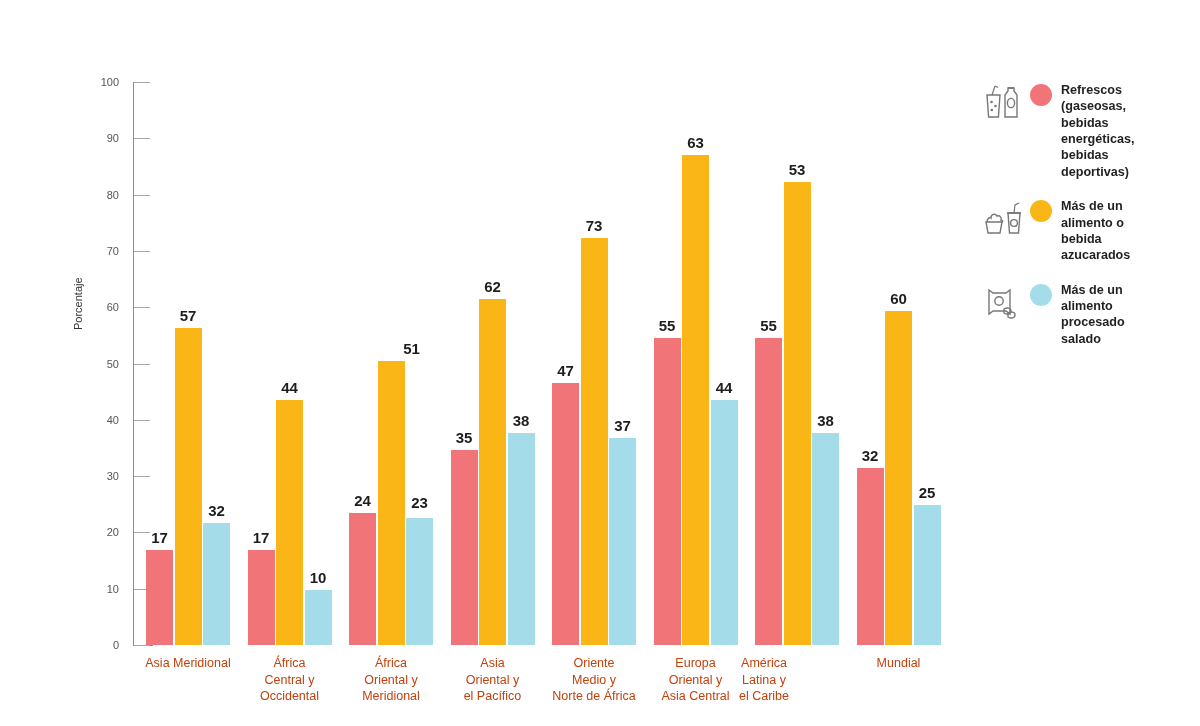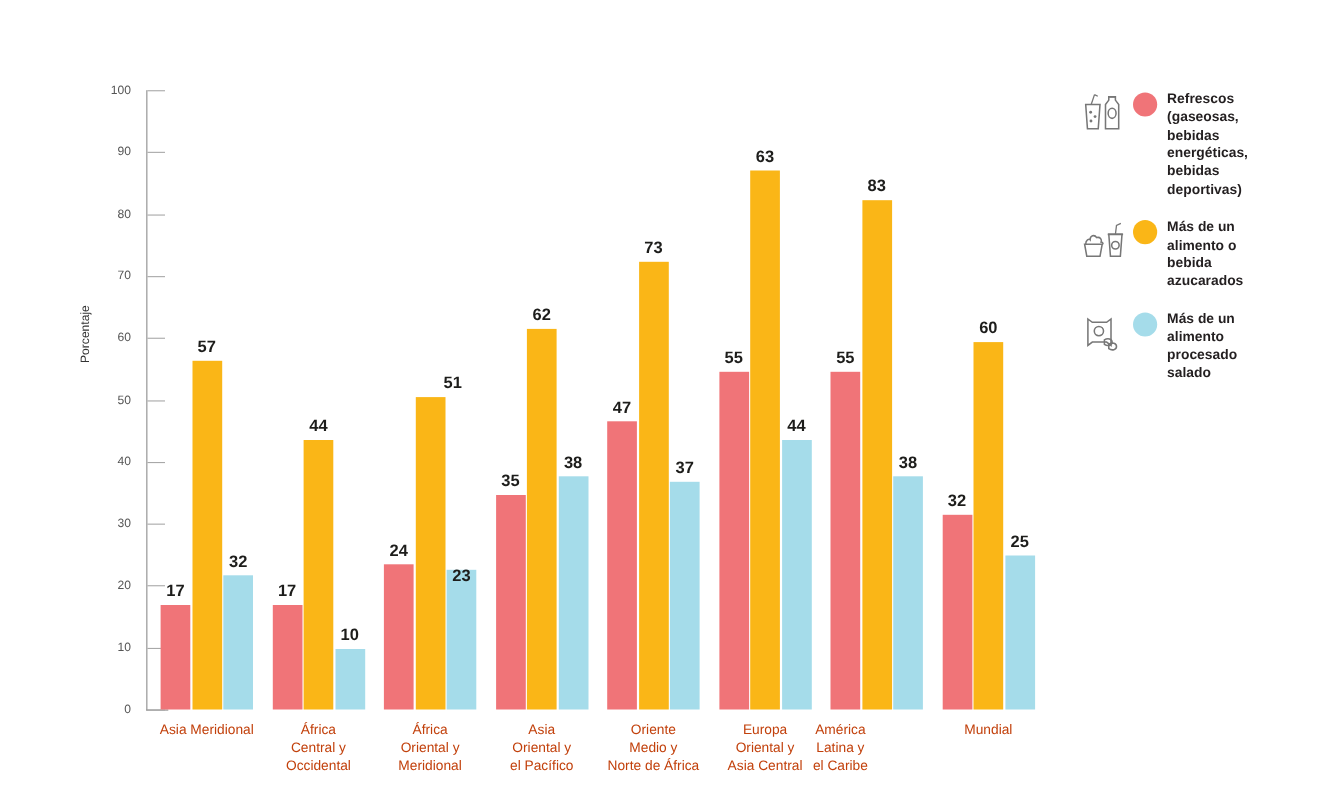--- a/index.html
+++ b/index.html
@@ -172,21 +172,21 @@
       <div class="bar-value" style="left: 238.5px; width: 45px; top: 530.416px;">17</div>
       <div class="bar" style="left: 276px; width: 27px; height: 244.905px; background: rgb(250, 182, 23);"></div>
       <div class="bar-value" style="left: 267px; width: 45px; top: 380.095px;">44</div>
       <div class="bar" style="left: 304.5px; width: 27px; height: 55.174px; background: rgb(165, 220, 234);"></div>
       <div class="bar-value" style="left: 295.5px; width: 45px; top: 569.826px;">10</div>
       <div class="bar" style="left: 349px; width: 27px; height: 132.305px; background: rgb(240, 116, 120);"></div>
       <div class="bar-value" style="left: 340px; width: 45px; top: 492.695px;">24</div>
       <div class="bar" style="left: 377.5px; width: 27px; height: 284.315px; background: rgb(250, 182, 23);"></div>
       <div class="bar-value" style="left: 389px; width: 45px; top: 340.685px;">51</div>
       <div class="bar" style="left: 406px; width: 27px; height: 127.238px; background: rgb(165, 220, 234);"></div>
-      <div class="bar-value" style="left: 397px; width: 45px; top: 516px;">23</div>
+      <div class="bar-value" style="left: 397px; width: 45px; top: 495px;">23</div>
       <div class="bar" style="left: 450.5px; width: 27px; height: 195.361px; background: rgb(240, 116, 120);"></div>
       <div class="bar-value" style="left: 441.5px; width: 45px; top: 429.639px;">35</div>
       <div class="bar" style="left: 479px; width: 27px; height: 346.245px; background: rgb(250, 182, 23);"></div>
       <div class="bar-value" style="left: 470px; width: 45px; top: 278.755px;">62</div>
       <div class="bar" style="left: 507.5px; width: 27px; height: 212.251px; background: rgb(165, 220, 234);"></div>
       <div class="bar-value" style="left: 498.5px; width: 45px; top: 412.749px;">38</div>
       <div class="bar" style="left: 552px; width: 27px; height: 262.358px; background: rgb(240, 116, 120);"></div>
       <div class="bar-value" style="left: 543px; width: 45px; top: 362.642px;">47</div>
       <div class="bar" style="left: 580.5px; width: 27px; height: 407.049px; background: rgb(250, 182, 23);"></div>
       <div class="bar-value" style="left: 571.5px; width: 45px; top: 217.951px;">73</div>
@@ -194,21 +194,21 @@
       <div class="bar-value" style="left: 600px; width: 45px; top: 418.379px;">37</div>
       <div class="bar" style="left: 653.5px; width: 27px; height: 307.398px; background: rgb(240, 116, 120);"></div>
       <div class="bar-value" style="left: 644.5px; width: 45px; top: 317.602px;">55</div>
       <div class="bar" style="left: 682px; width: 27px; height: 490.373px; background: rgb(250, 182, 23);"></div>
       <div class="bar-value" style="left: 673px; width: 45px; top: 134.627px;">63</div>
       <div class="bar" style="left: 710.5px; width: 27px; height: 244.905px; background: rgb(165, 220, 234);"></div>
       <div class="bar-value" style="left: 701.5px; width: 45px; top: 380.095px;">44</div>
       <div class="bar" style="left: 755px; width: 27px; height: 307.398px; background: rgb(240, 116, 120);"></div>
       <div class="bar-value" style="left: 746px; width: 45px; top: 317.602px;">55</div>
       <div class="bar" style="left: 783.5px; width: 27px; height: 462.786px; background: rgb(250, 182, 23);"></div>
-      <div class="bar-value" style="left: 774.5px; width: 45px; top: 162.214px;">83</div>
+      <div class="bar-value" style="left: 774.5px; width: 45px; top: 162.214px;">53</div>
       <div class="bar" style="left: 812px; width: 27px; height: 212.251px; background: rgb(165, 220, 234);"></div>
       <div class="bar-value" style="left: 803px; width: 45px; top: 412.749px;">38</div>
       <div class="bar" style="left: 856.5px; width: 27px; height: 177.345px; background: rgb(240, 116, 120);"></div>
       <div class="bar-value" style="left: 847.5px; width: 45px; top: 447.655px;">32</div>
       <div class="bar" style="left: 885px; width: 27px; height: 334.422px; background: rgb(250, 182, 23);"></div>
       <div class="bar-value" style="left: 876px; width: 45px; top: 290.578px;">60</div>
       <div class="bar" style="left: 913.5px; width: 27px; height: 139.624px; background: rgb(165, 220, 234);"></div>
       <div class="bar-value" style="left: 904.5px; width: 45px; top: 485.376px;">25</div>
     </div>
   <div id="cat-labels">

